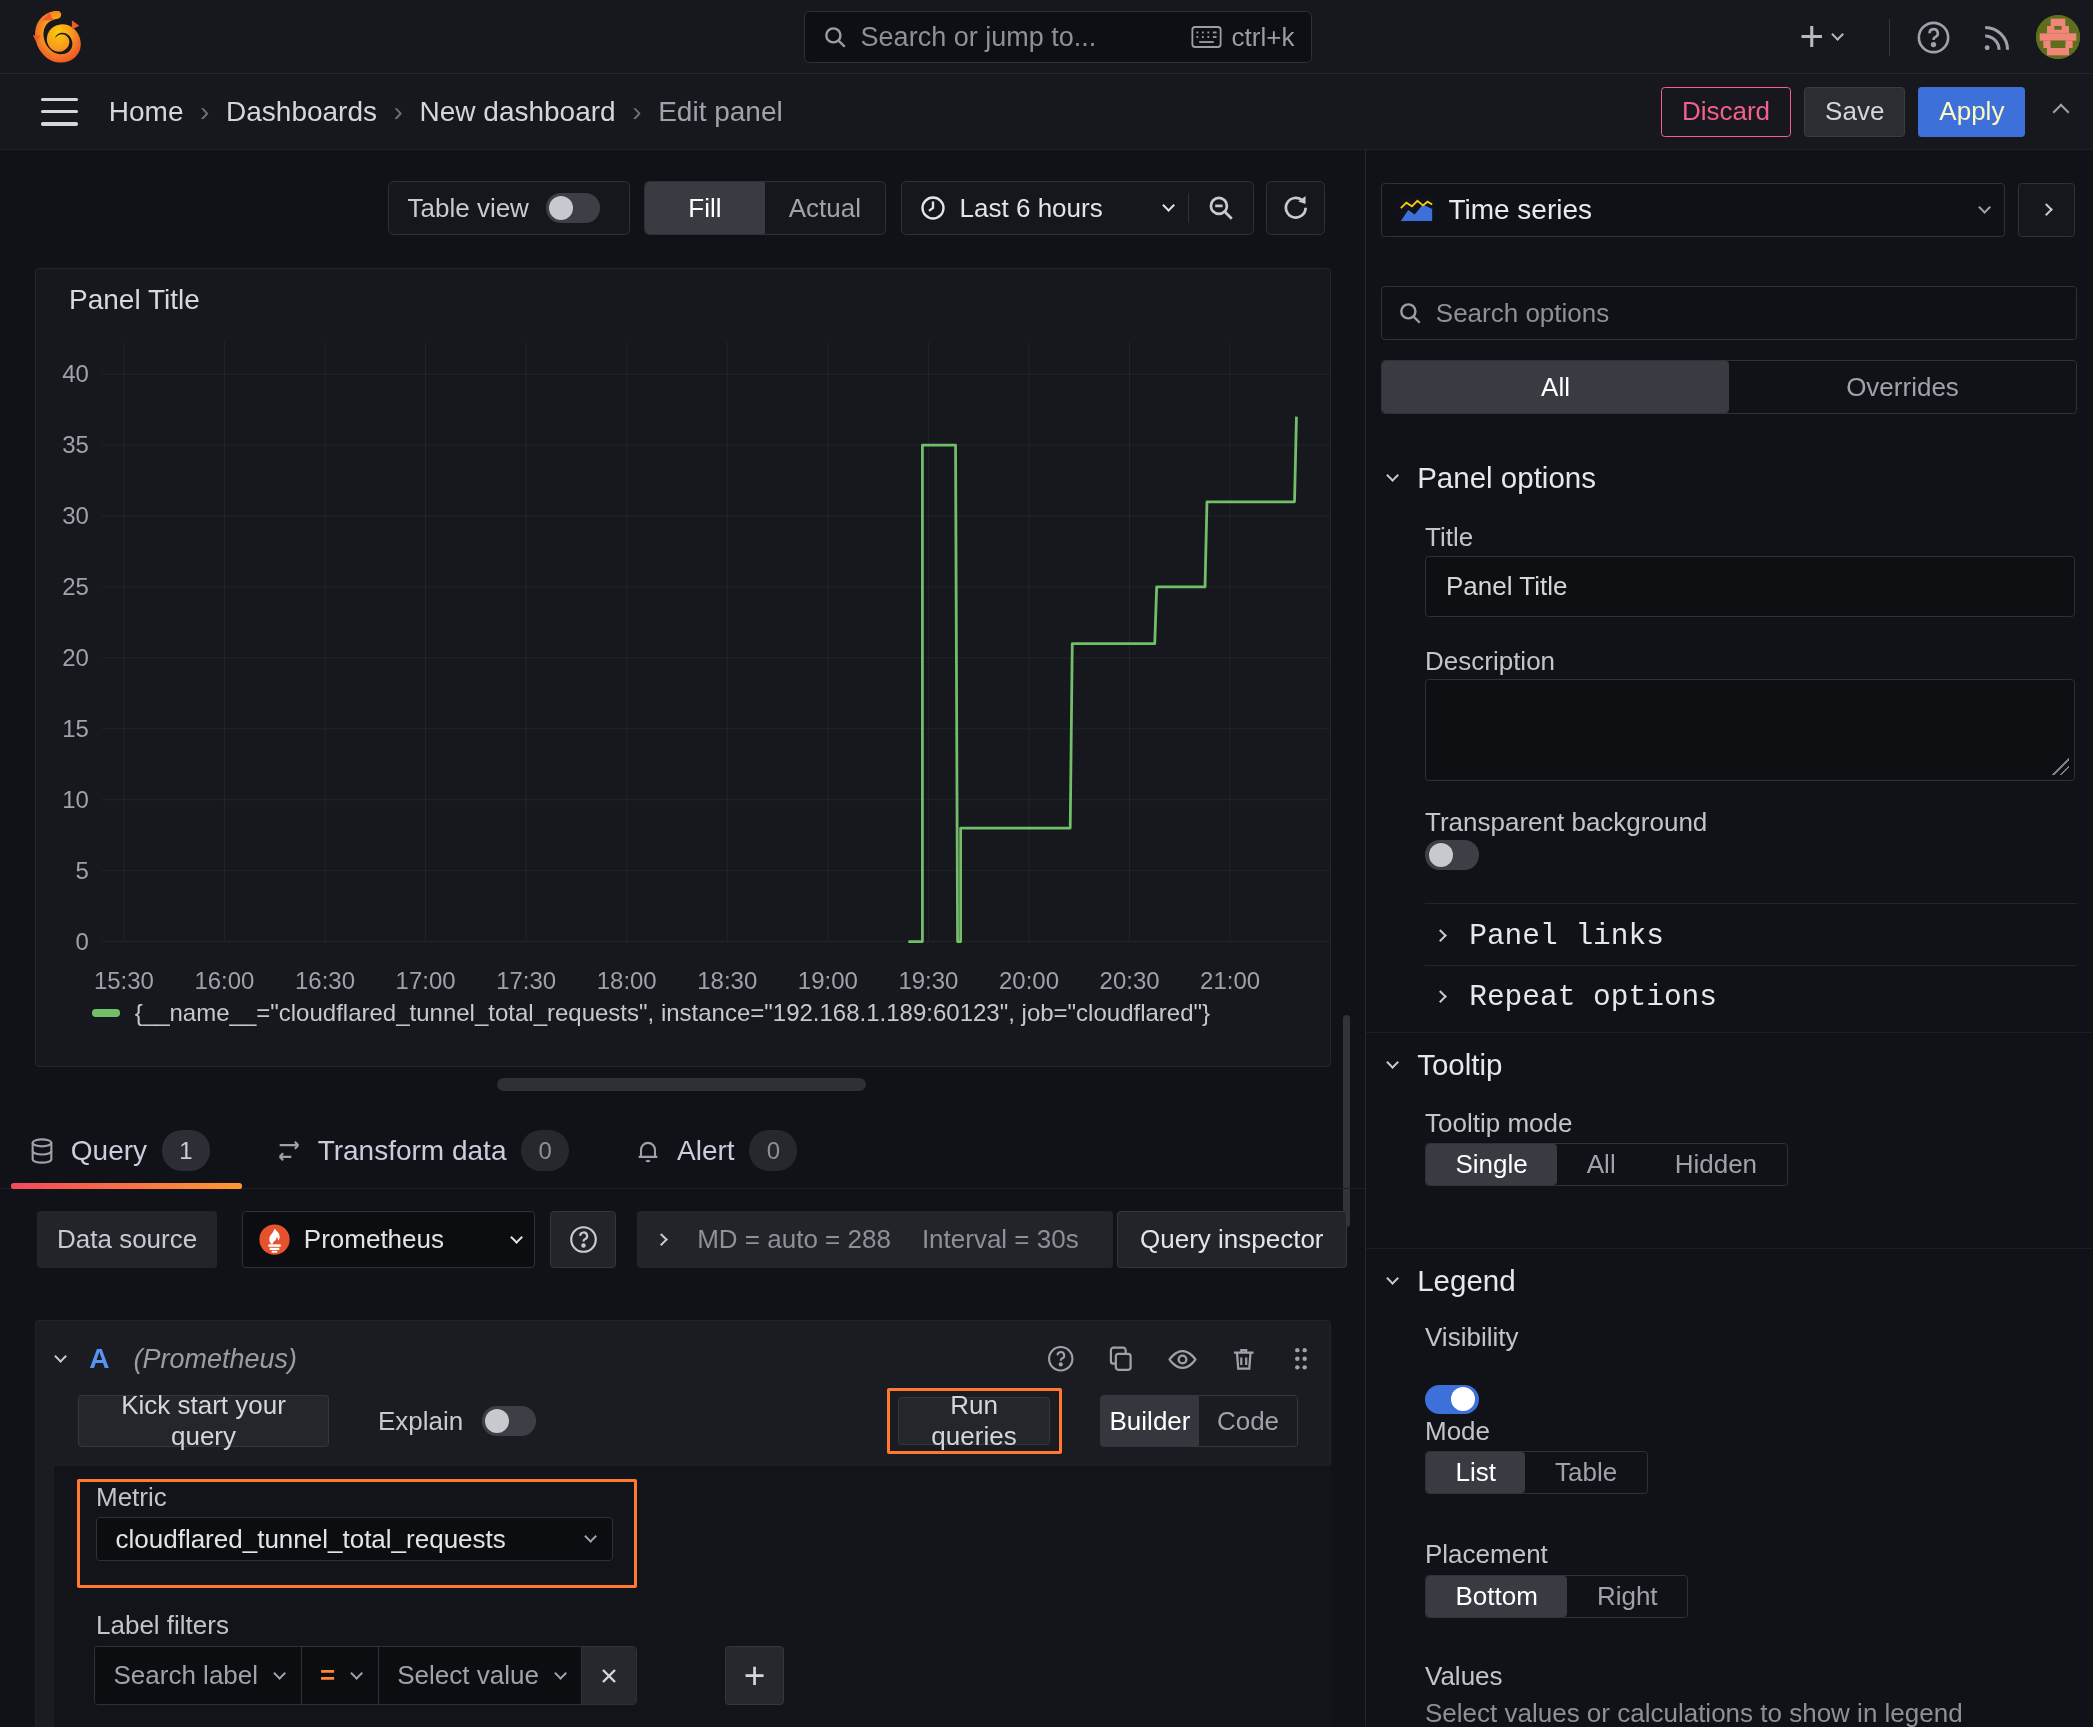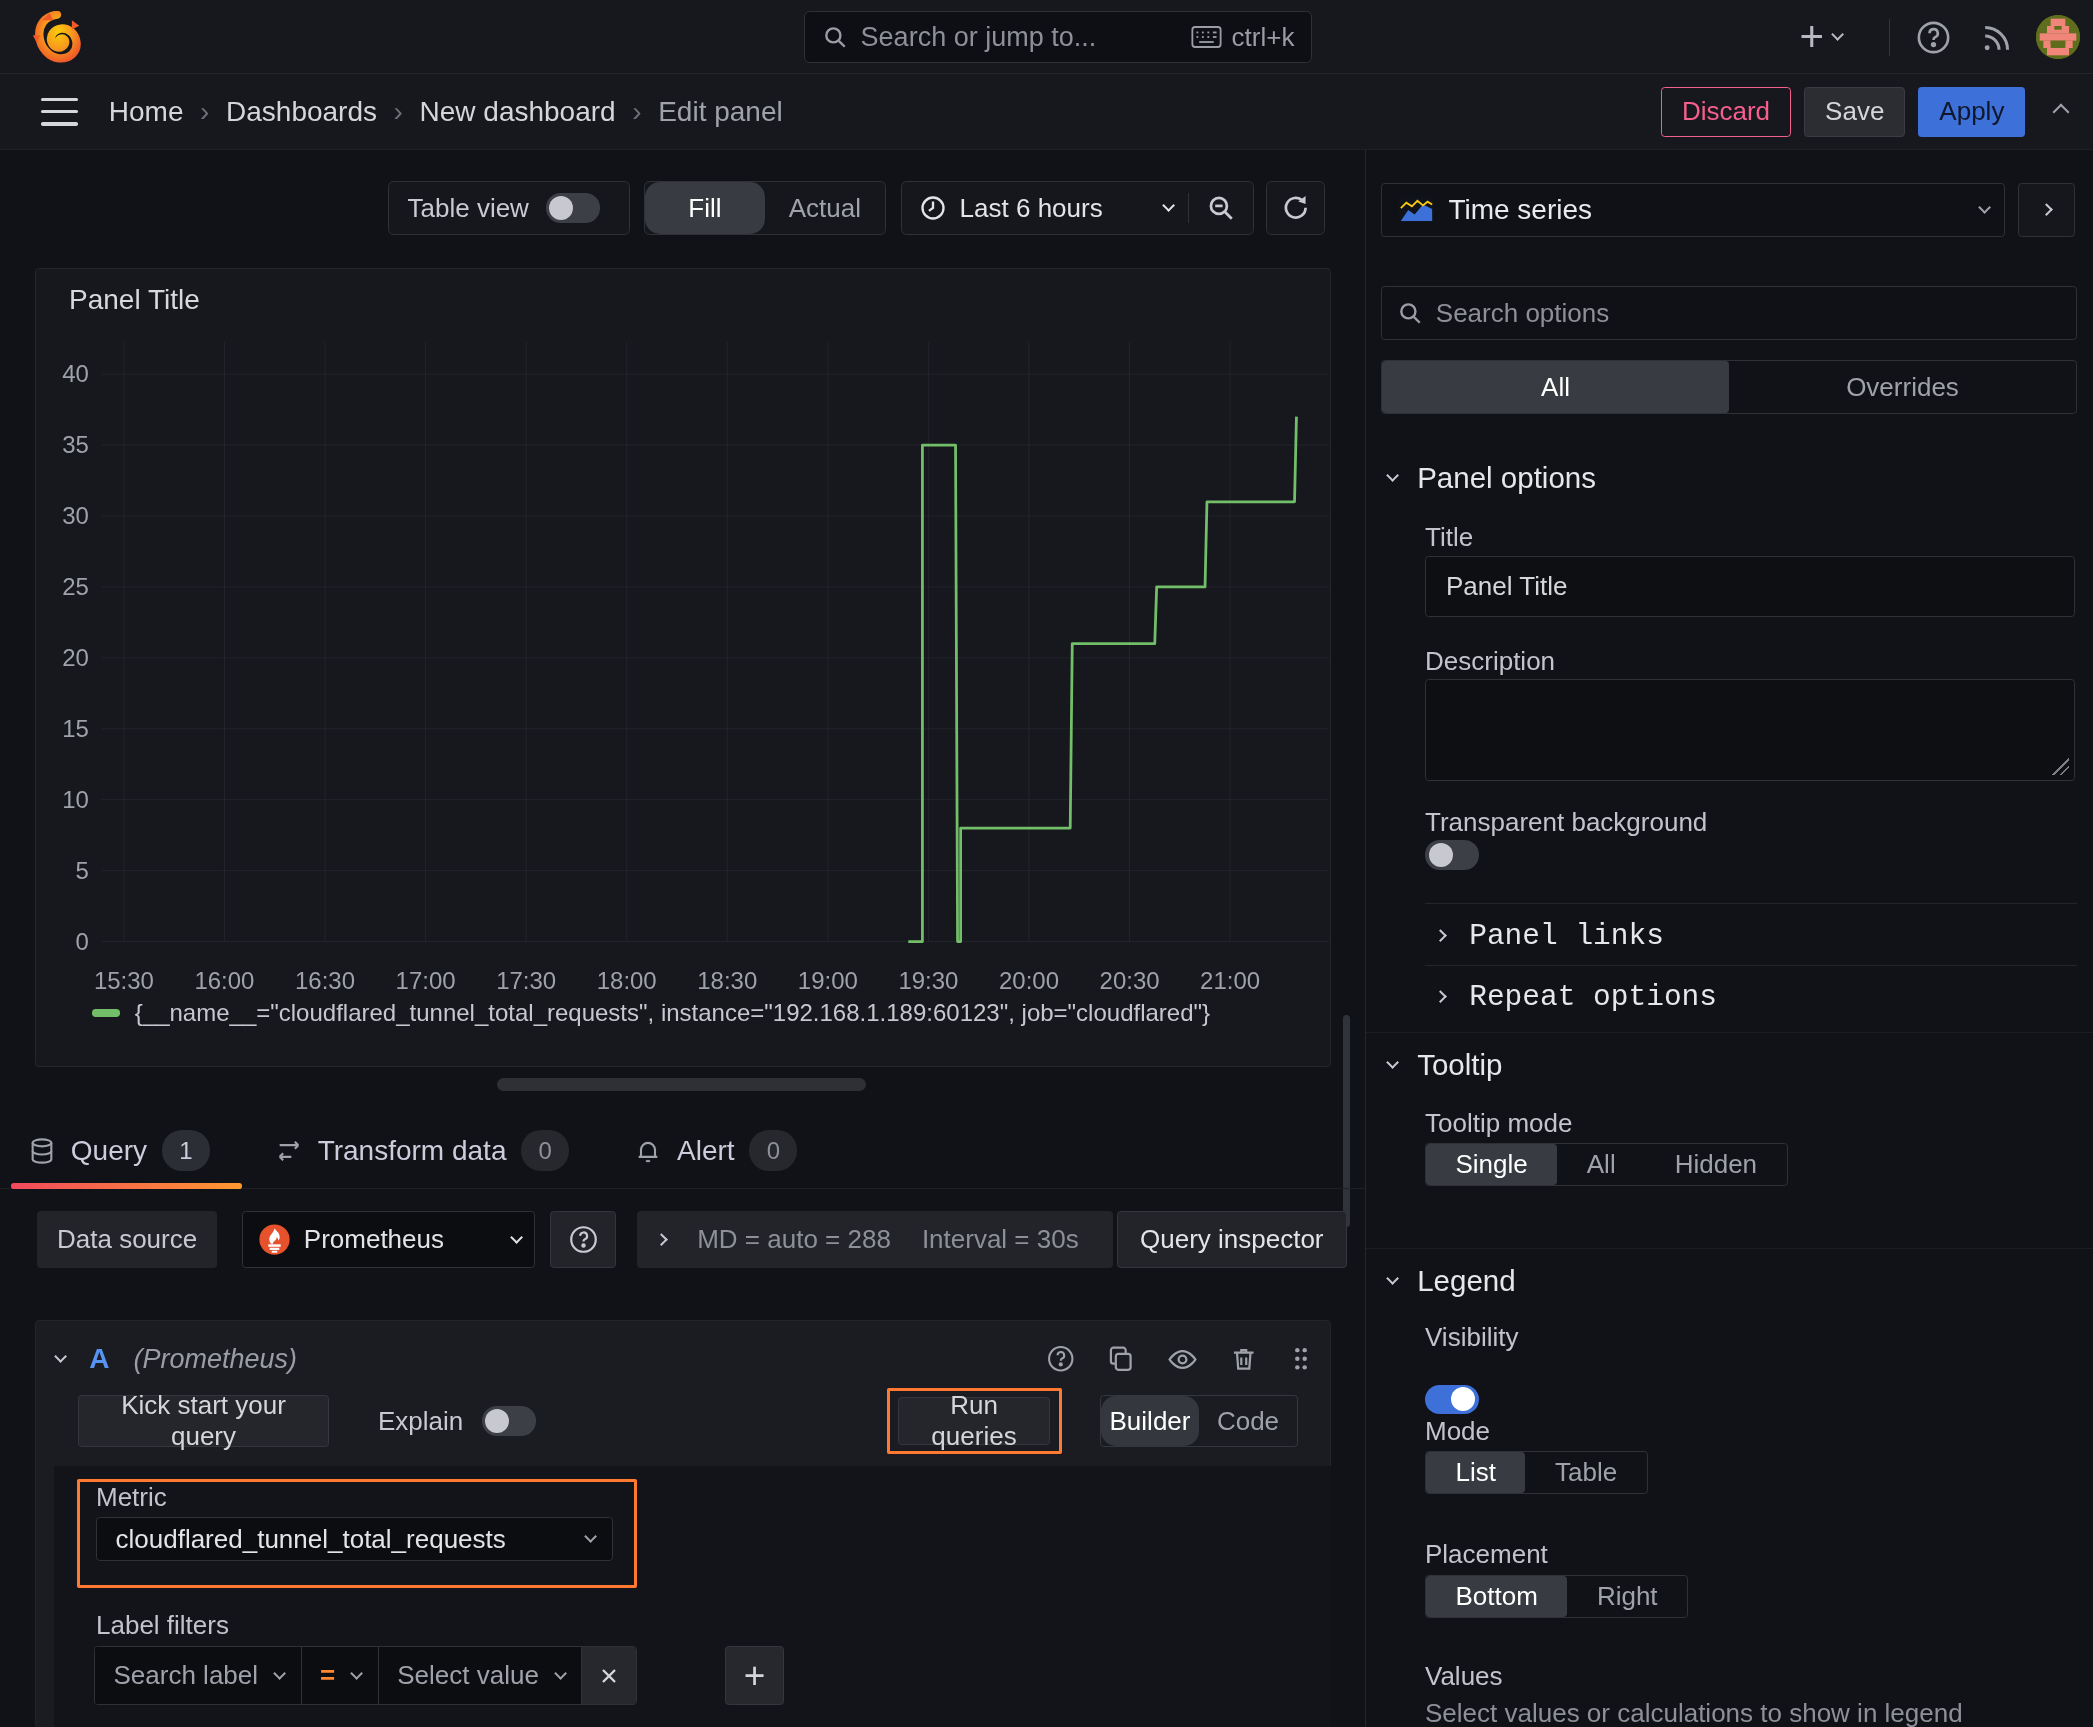--- a/index.html
+++ b/index.html
@@ -34,37 +34,37 @@
   .burger { width:37px; height:28px; display:flex; flex-direction:column; justify-content:space-between; margin:0 31px 0 14.8px; }
   .burger span { height:3.7px; background:#d5d6da; border-radius:1.8px; }
   .crumb { color:#d5d6da; font-size:28px; }
   .crumb.dim { color:#9fa2aa; }
   .crumb-sep { color:#6e7077; margin:0 16.6px; font-size:28px; }
   .crumb-actions { margin-left:auto; gap:13px; }
   .btn { height:50px; border-radius:3.7px; padding:0 20px; display:flex; align-items:center; justify-content:center;
          font-size:26px; border:0.9px solid transparent; }
   .btn-discard { color:#f55f8d; border-color:#f55f8d; background:transparent; }
   .btn-save { background:#2b2d33; border-color:#3a3d43; color:#d5d6da; }
-  .btn-apply { background:#3d71d9; color:#0f172a; }
+  .btn-apply { background:#3d71d9; color:#fef9c3; }
   .chev-up-btn { color:#9fa2aa; margin-left:16.6px; }
 
   
   .chev { display:inline-block; width:12px; height:12px;
           border-right:2.8px solid currentColor; border-bottom:2.8px solid currentColor; }
   .chev.down { transform:rotate(45deg) translateY(-2.8px); }
   .chev.right { transform:rotate(-45deg); }
   .chev.up { transform:rotate(-135deg); }
   .chev.sm { width:9.2px; height:9.2px; border-width:2.3px; }
 
   
   .ctl { height:54px; border:0.9px solid #2f3136; border-radius:5.5px; background:#16171c; }
   .tableview { left:388px; top:181px; width:242px; padding:0 18.5px; gap:16.6px; color:#c9c9d2; }
   .seg-group { overflow:hidden; display:flex; align-items:stretch; }
   .seg { display:flex; align-items:center; justify-content:center; padding:0 24px; color:#9fa2aa; font-size:26px; }
-  .seg.sel { background:#383b42; color:#ffffff; border-radius:15px; }
+  .seg.sel { background:#383b42; color:#ffffff; border-radius:1px; }
   .fillactual { left:644px; top:181px; width:242px; }
   .fillactual .seg { flex:1; }
   .timepicker { left:901px; top:181px; width:353px; }
   .timepicker .main { flex:1; gap:13px; padding:0 16.6px; color:#e3e4e8; font-weight:500; }
   .timepicker .zoomout { width:65px; border-left:0.9px solid #2f3136; display:flex; align-items:center; justify-content:center; color:#c9c9d2; }
   .refresh { left:1266px; top:181px; width:59px; display:flex; align-items:center; justify-content:center; color:#c9c9d2; }
 
   
   .panel { left:35px; top:268px; width:1296px; height:799px; background:#16181d;
            border:0.9px solid #25262c; border-radius:3.7px; }

